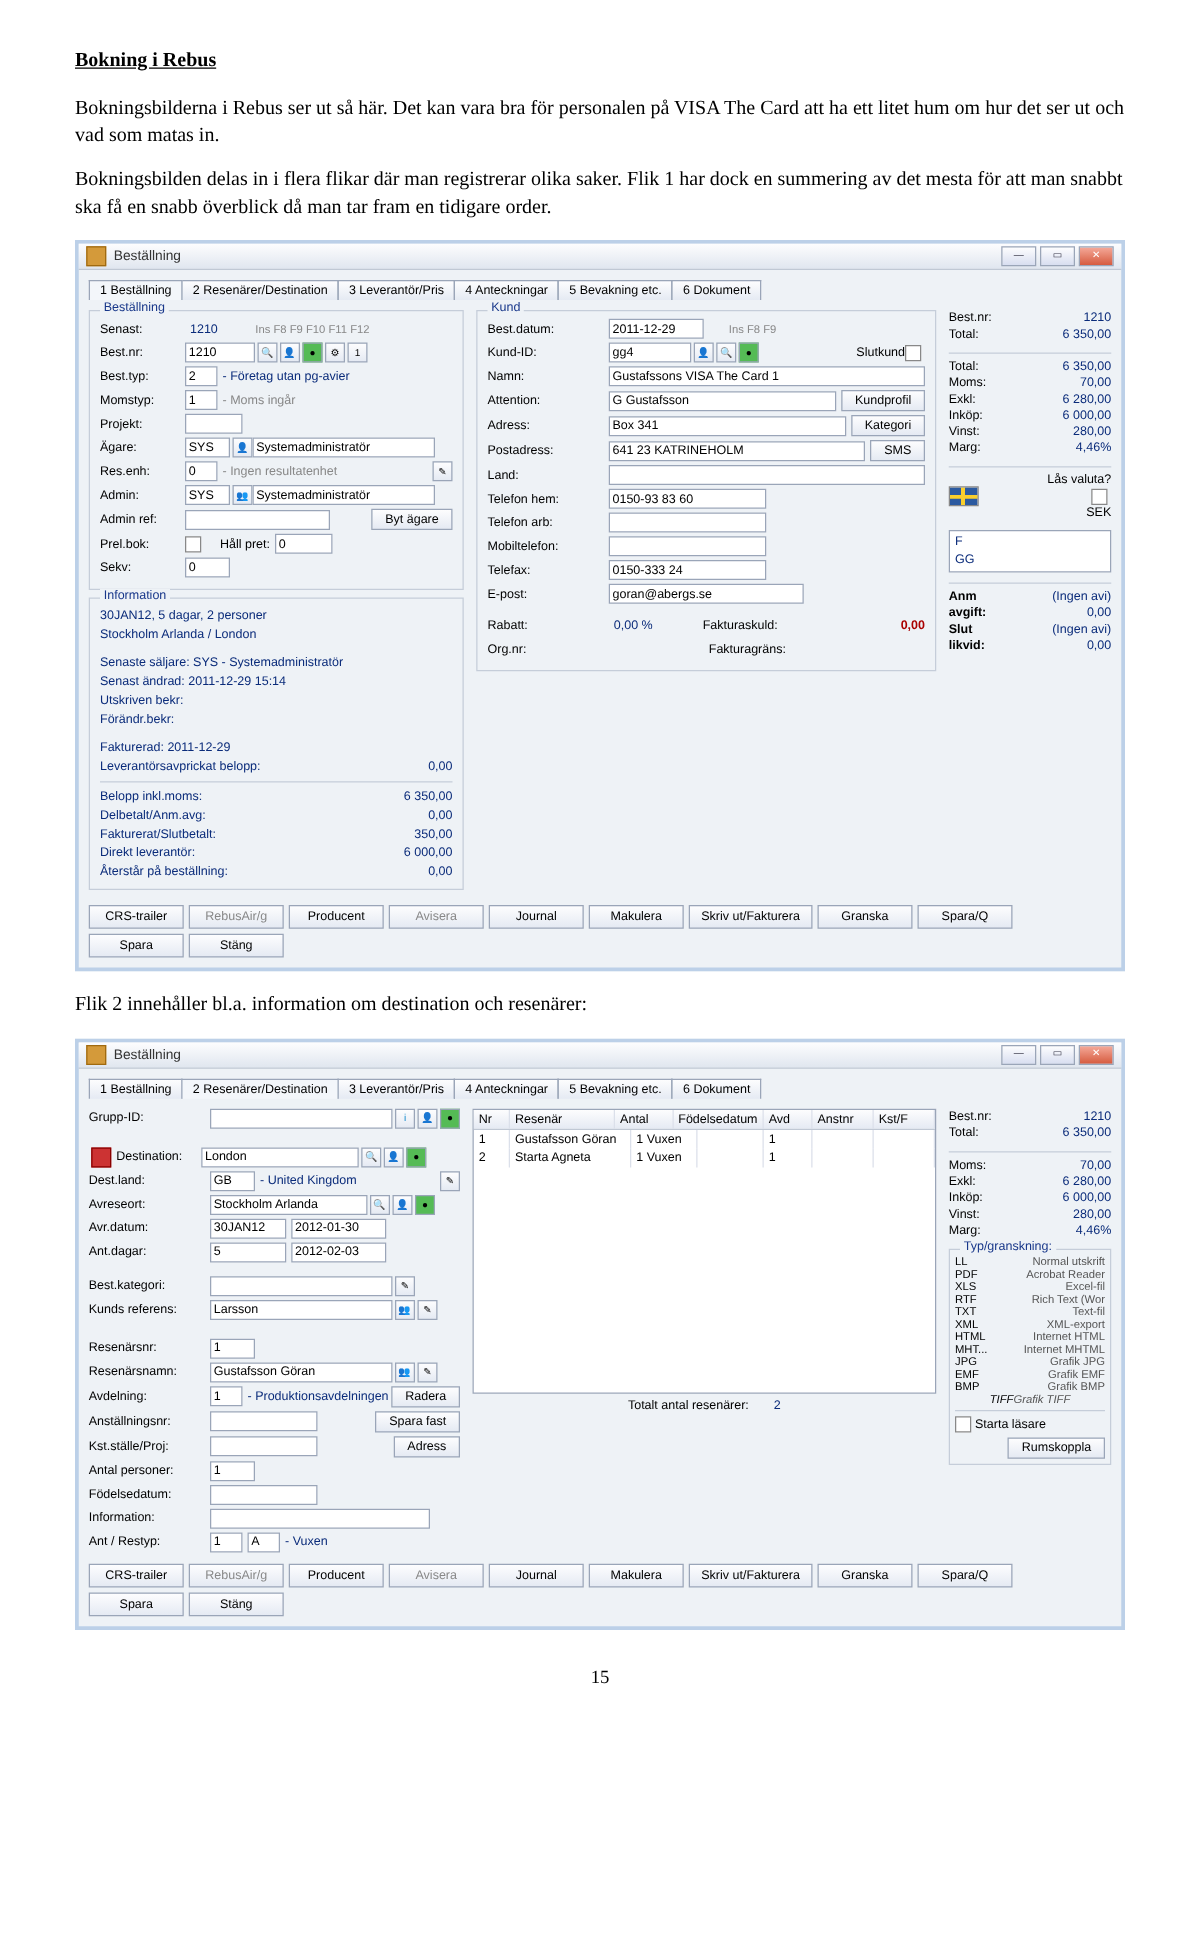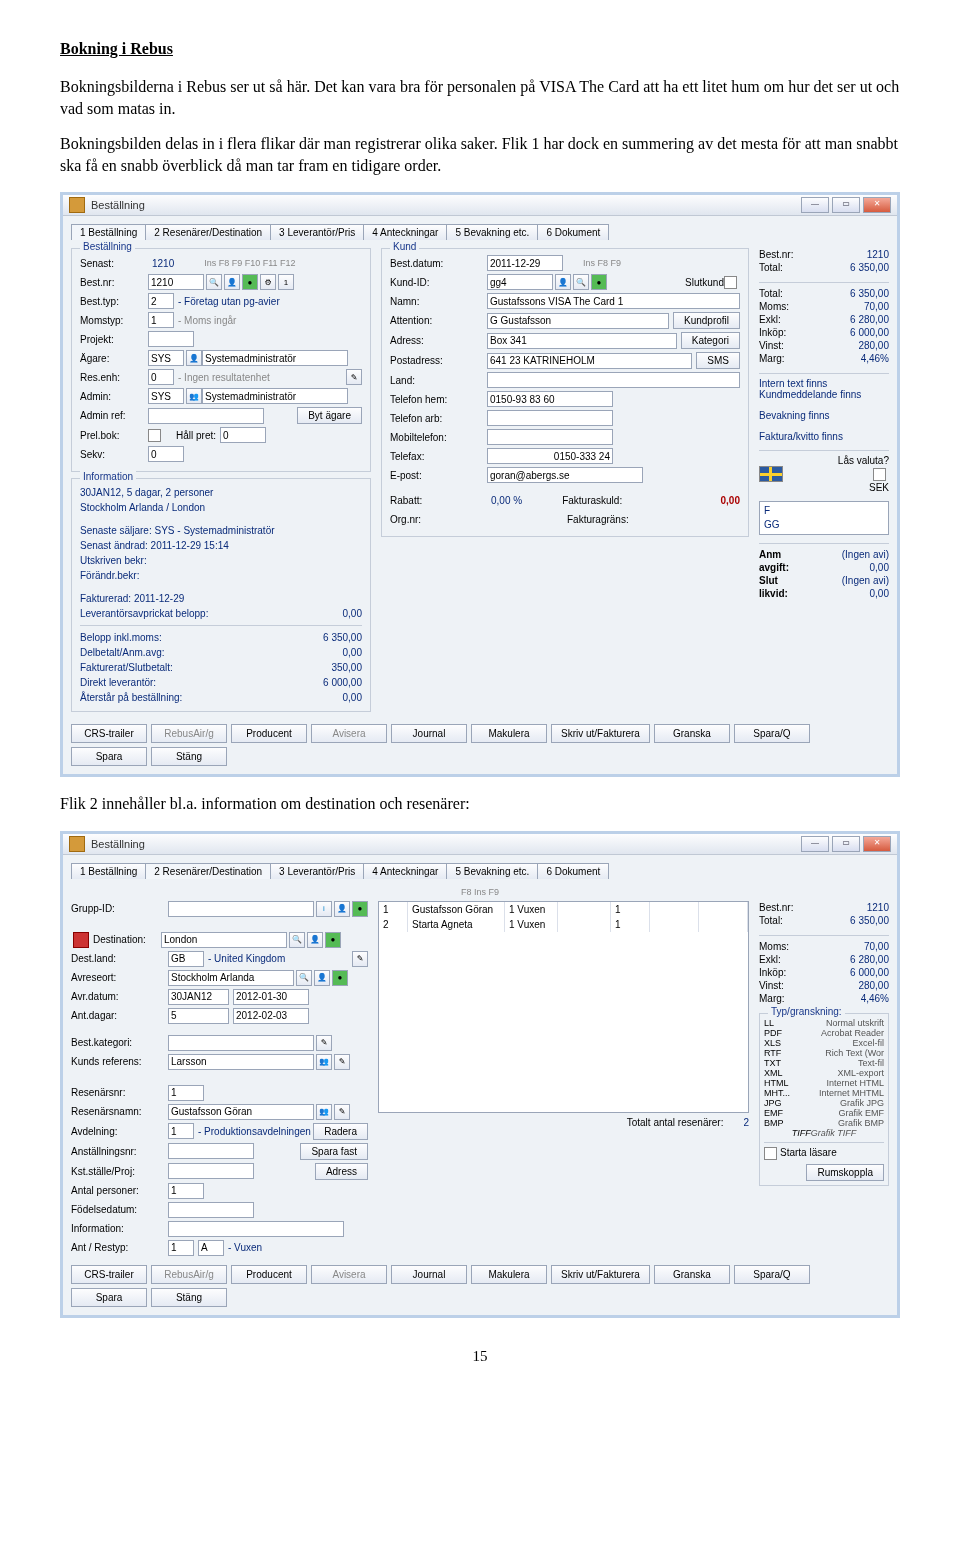--- a/index.html
+++ b/index.html
@@ -231,21 +231,21 @@
           <div class="frow">
               <div class="flab w">Telefon arb:</div>
               <input class="finput" style="width: 120px;">
             </div>
           <div class="frow">
               <div class="flab w">Mobiltelefon:</div>
               <input class="finput" style="width: 120px;">
             </div>
           <div class="frow">
               <div class="flab w">Telefax:</div>
-              <input class="finput" style="width: 120px; text-align: right;" value="0150-333 24">
+              <input class="finput" style="width: 120px;" value="0150-333 24">
             </div>
           <div class="frow">
               <div class="flab w">E-post:</div>
               <input class="finput" style="width: 150px;" value="goran@abergs.se">
             </div>
           <div style="height:6px"></div>
           <div class="frow">
               <div class="flab w">Rabatt:</div>
               <span class="ftext">0,00 %</span>
               <span style="margin-left:40px">Fakturaskuld:</span>
@@ -287,28 +287,20 @@
               <span>6 000,00</span>
             </div>
           <div class="r">
               <span class="lab">Vinst:</span>
               <span>280,00</span>
             </div>
           <div class="r">
               <span class="lab">Marg:</span>
               <span>4,46%</span>
             </div>
-        </div>
-        <div class="sideblock" style="border-top:1px solid #c5cdd9;padding-top:4px">
-          <div style="color:#0a2b7a">Intern text finns</div>
-          <div style="color:#0a2b7a">Kundmeddelande finns</div>
-          <div style="height:10px"></div>
-          <div style="color:#0a2b7a">Bevakning finns</div>
-          <div style="height:10px"></div>
-          <div style="color:#0a2b7a">Faktura/kvitto finns</div>
         </div>
         <div class="sideblock" style="border-top:1px solid #c5cdd9;padding-top:4px">
           <div style="text-align:right">Lås valuta?</div>
           <div style="display:flex;align-items:center;gap:6px">
               <span class="flag"></span>
               <span class="chk" style="margin-left:auto"></span>
             </div>
           <div style="text-align:right">SEK</div>
         </div>
         <div class="sideblock bluebox" style="padding:2px 4px">
@@ -366,21 +358,20 @@
   </div>
   <div class="content">
     <div class="tabs">
       <div class="tab">1 Beställning</div>
       <div class="tab active">2 Resenärer/Destination</div>
       <div class="tab">3 Leverantör/Pris</div>
       <div class="tab">4 Anteckningar</div>
       <div class="tab">5 Bevakning etc.</div>
       <div class="tab">6 Dokument</div>
     </div>
-    <div class="small fgray" style="text-align:center;margin-bottom:4px">F8    Ins    F9</div>
 
     <div class="mainrow">
       <div style="flex:0 0 290px">
         <div class="frow">
             <div class="flab w">Grupp-ID:</div>
             <input class="finput" style="width: 140px;">
             <span class="micon" style="color:#18c">i</span>
             <span class="micon">👤</span>
             <span class="micon" style="background:#5b5">●</span>
           </div>
@@ -470,41 +461,50 @@
         <div class="frow">
             <div class="flab w">Ant / Restyp:</div>
             <input class="finput" style="width: 20px;" value="1">
             <input class="finput" style="width: 20px; margin-left: 4px;" value="A">
             <span class="ftext">- Vuxen</span>
           </div>
       </div>
 
       <div style="flex:1">
         <div class="tbl">
+          <div class="thead">
+            <div class="th" style="flex:0 0 20px">Nr</div>
+            <div class="th" style="flex:2">Resenär</div>
+            <div class="th">Antal</div>
+            <div class="th">Födelsedatum</div>
+            <div class="th" style="flex:0 0 30px">Avd</div>
+            <div class="th" style="flex:0 0 40px">Anstnr</div>
+            <div class="th" style="flex:0 0 40px">Kst/F</div>
+          </div>
           <div class="trow">
             <div class="td" style="flex:0 0 20px">1</div>
             <div class="td" style="flex:2">Gustafsson Göran</div>
             <div class="td">1 Vuxen</div>
             <div class="td"></div>
             <div class="td" style="flex:0 0 30px">1</div>
             <div class="td" style="flex:0 0 40px"></div>
             <div class="td" style="flex:0 0 40px"></div>
           </div>
           <div class="trow">
             <div class="td" style="flex:0 0 20px">2</div>
             <div class="td" style="flex:2">Starta Agneta</div>
             <div class="td">1 Vuxen</div>
             <div class="td"></div>
             <div class="td" style="flex:0 0 30px">1</div>
             <div class="td" style="flex:0 0 40px"></div>
             <div class="td" style="flex:0 0 40px"></div>
           </div>
           <div style="height:180px"></div>
         </div>
-        <div style="display:flex;justify-content:flex-end;margin-top:4px;font-size:10px">
+        <div style="display:flex;justify-content:center;margin-top:4px;font-size:10px">
             <span>Totalt antal resenärer:</span>
             <span style="color:#0a2b7a;margin-left:20px">2</span>
           </div>
       </div>
 
       <div class="col3 side">
         <div class="sideblock">
           <div class="r">
               <span class="lab">Best.nr:</span>
               <span>1210</span>

